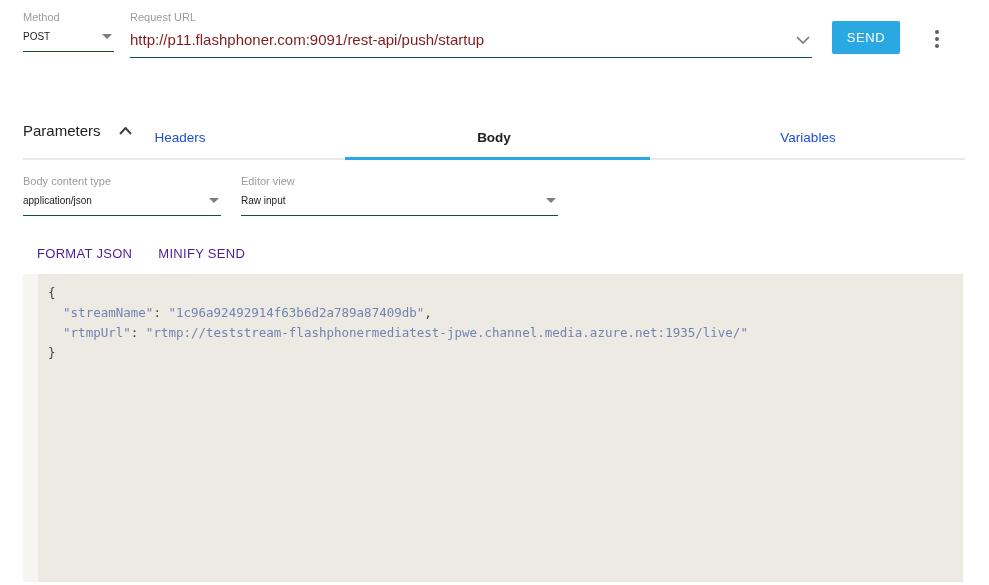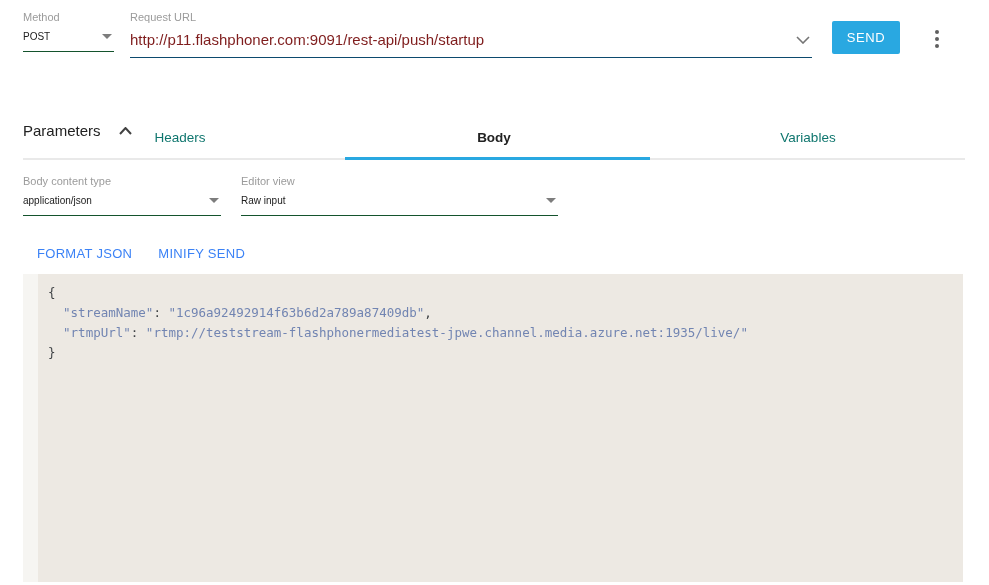--- a/index.html
+++ b/index.html
@@ -30,31 +30,31 @@
   .kebab{position:absolute; left:928px; top:27px; width:18px; height:24px;
     display:flex; flex-direction:column; align-items:center; justify-content:center; gap:3px; cursor:pointer;}
   .kebab .dot{width:4px;height:4px;border-radius:50%;background:#5f5f5f;}
 
   .parameters-row{position:absolute; left:23px; top:81px; display:flex; align-items:center; gap:16px;margin-top:41px;}
   .parameters-label{font-size:15px; color:#212121;}
   .caret-up{display:inline-flex; cursor:pointer; padding:2px;}
 
   .tabs{position:absolute; left:23px; top:116px; width:942px; height:42px; display:flex;}
   .tab{flex:1; display:flex; align-items:center; justify-content:center;
-    font-size:13.5px; color:#0f766e; cursor:pointer;}
+    font-size:13.5px; color:#1d4ed8; cursor:pointer;}
   .tab.active{color:#212121; font-weight:bold;text-align:right;}
   .tab-track{position:absolute; left:23px; top:158px; width:942px; height:2px; background:#e9e9e9;}
   .tab-indicator{position:absolute; left:345px; top:157px; width:305px; height:3px; background:var(--accent);}
 
   .content-type-group{position:absolute; left:23px; top:175px; width:198px;}
   .editor-view-group{position:absolute; left:241px; top:175px; width:317px;}
 
   .actions-row{position:absolute; left:26px; top:238px; display:flex; gap:4px;}
   .text-button{background:none; border:none; padding:8px 11px; font-family:"Liberation Sans", sans-serif;
-    font-size:13px; color:#3b82f6; letter-spacing:.3px; cursor:pointer;}
+    font-size:13px; color:#4c1d95; letter-spacing:.3px; cursor:pointer;}
 
   .editor-wrapper{position:absolute; left:23px; top:274px; width:940px; height:308px; background:#f6f5f2;}
   .editor{margin-left:15px; height:100%; background:var(--editor-bg);
     font-family:"DejaVu Sans Mono", monospace; font-size:12.5px; line-height:20px;
     padding:9px 10px; white-space:pre; overflow:hidden; cursor:text;}
   .tok-string{color:var(--tok-string);}
   .tok-punct{color:var(--tok-punct);}
 
   .chev-svg{display:block;}
 </style>

